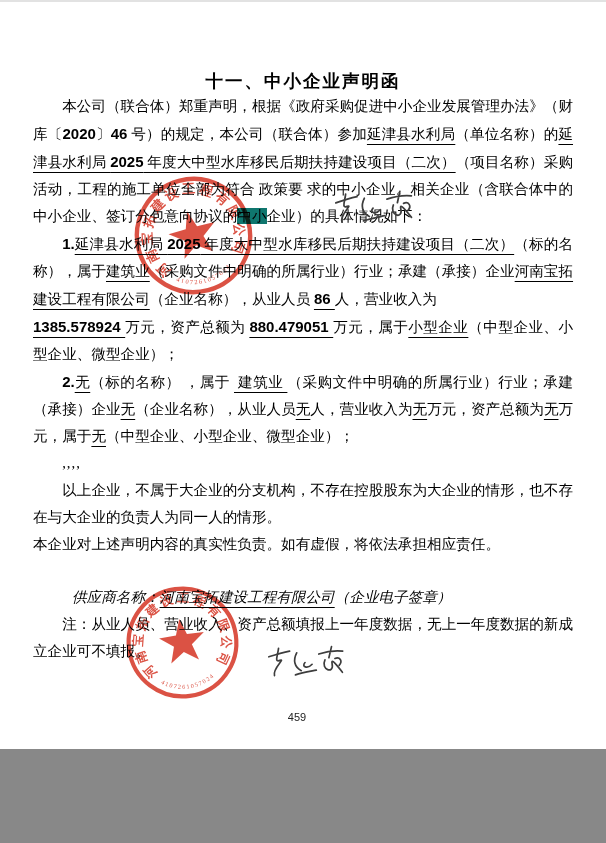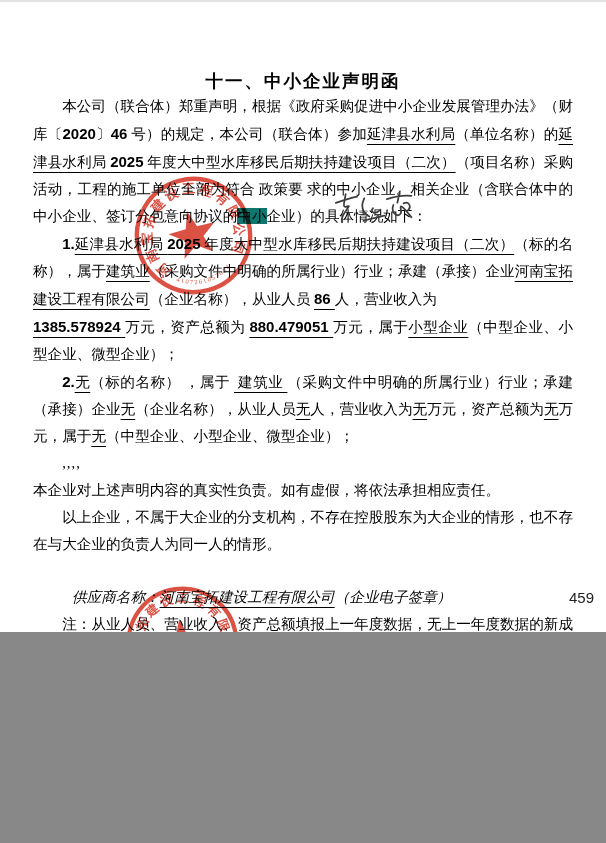--- a/index.html
+++ b/index.html
@@ -1,19 +1,19 @@
 <!DOCTYPE html>
 <html><head>
 <meta charset="utf-8">
 <style>
   html,body{margin:0;padding:0;}
   body{background:#888;}
   .page{
     position:relative;
-    width:606px;height:632px;
+    width:606px;height:749px;
     margin:0 auto;
     background:#ffffff;
     overflow:hidden;
     font-family:"Liberation Serif","DejaVu Serif",serif;
     color:#000;
   }
   .top-edge{height:2px;background:#e2e2e2;}
   .content{padding:0 33px;font-size:14.6px;line-height:27px;}
   .doc-title{
     font-size:17.5px;font-weight:bold;text-align:center;
@@ -27,23 +27,23 @@
   .hl{background:#0f766e;}
   .b{font-family:"Liberation Sans","DejaVu Sans",sans-serif;font-weight:bold;font-size:15px;}
   .blank{display:inline-block;height:1em;border-bottom:1px solid #000;text-decoration:none;vertical-align:baseline;}
   .dots-row{letter-spacing:1px;}
   .sig-block{margin-top:26px;padding-left:39px;}
   .sig-line{white-space:pre-wrap;font-style:italic;}
   .date-line{margin-top:3px;}
   .note-block{margin-top:26px;}
   .page-num{
     position:absolute;left:0;right:12px;bottom:26px;
-    text-align:right;
+    text-align:center;
     font-family:"Liberation Sans","DejaVu Sans",sans-serif;
-    font-size:15px;color:#222;
+    font-size:11px;color:#222;
   }
   .seal{position:absolute;opacity:0.88;mix-blend-mode:multiply;pointer-events:none;}
   .seal-upper{left:131px;top:173px;width:125px;height:125px;}
   .seal-lower{left:123px;top:583px;width:119px;height:119px;}
   .handsign{position:absolute;pointer-events:none;}
   .handsign-upper{left:333px;top:189px;width:82px;height:36px;transform:rotate(-3deg);}
   .handsign-lower{left:266px;top:644px;width:80px;height:35px;transform:rotate(-2deg);}
 </style>
 </head>
 <body>
@@ -51,22 +51,22 @@
 <div class="page">
   <div class="top-edge"></div>
 
   <div class="content">
     <div class="doc-title">十一、中小企业声明函</div>
 
     <p class="body indent first-para"><span>本公司（联合体）郑重声明，根据《政府采购促进中小企业发展管理办法》（财库〔</span><span class="b">2020</span><span>〕</span><span class="b">46</span><span> 号）的规定，本公司（联合体）参加</span><span class="u">延津县水利局</span><span>（单位名称）的</span><span class="u">延津县水利局 </span><span class="u b">2025</span><span class="u"> 年度大中型水库移民后期扶持建设项目（二次）</span><span>（项目名称）采购活动，工程的施工单位全部为符合 政策要 求的中小企业。相关企业（含联合体中的中小企业、签订分包意向协议的</span><span class="hl">中小</span><span>企业）的具体情况如下：</span></p>
     <p class="body indent item1"><span class="b">1.</span><span class="u">延津县水利局 </span><span class="u b">2025</span><span class="u"> 年度大中型水库移民后期扶持建设项目（二次）</span><span>（标的名称），属于</span><span class="u">建筑业</span><span>（采购文件中明确的所属行业）行业；承建（承接）企业</span><span class="u">河南宝拓建设工程有限公司</span><span>（企业名称），从业人员 </span><span class="u b">86 </span><span>人，营业收入为</span><br><span class="u b">1385.578924 </span><span>万元，资产总额为 </span><span class="u b">880.479051 </span><span>万元，属于</span><span class="u">小型企业</span><span>（中型企业、小型企业、微型企业）；</span></p>
     <p class="body indent"><span class="b">2.</span><span class="u">无</span><span>（标的名称） ，属于 </span><span class="u"> 建筑业 </span><span>（采购文件中明确的所属行业）行业；承建（承接）企业</span><span class="u">无</span><span>（企业名称），从业人员</span><span class="u">无</span><span>人，营业收入为</span><span class="u">无</span><span>万元，资产总额为</span><span class="u">无</span><span>万元，属于</span><span class="u">无</span><span>（中型企业、小型企业、微型企业）；</span></p>
     <p class="body indent dots-row">,,,,</p>
+    <p class="body indent">以上企业，不属于大企业的分支机构，不存在控股股东为大企业的情形，也不存在与大企业的负责人为同一人的情形。</p>
     <p class="body">本企业对上述声明内容的真实性负责。如有虚假，将依法承担相应责任。</p>
-    <p class="body indent">以上企业，不属于大企业的分支机构，不存在控股股东为大企业的情形，也不存在与大企业的负责人为同一人的情形。</p>
 
     <div class="sig-block">
       <div class="sig-line"><span>供应商名称：</span><span class="u">河南宝拓建设工程有限公司</span><span>（企业电子签章）</span></div>
     </div>
 
     <p class="body indent note-block">注：从业人员、营业收入、资产总额填报上一年度数据，无上一年度数据的新成立企业可不填报。</p>
   </div>
 
   <svg class="seal seal-upper" viewBox="-60 -60 120 120" role="img" aria-label="河南宝拓建设工程有限公司">
     <g transform="rotate(-15)">

